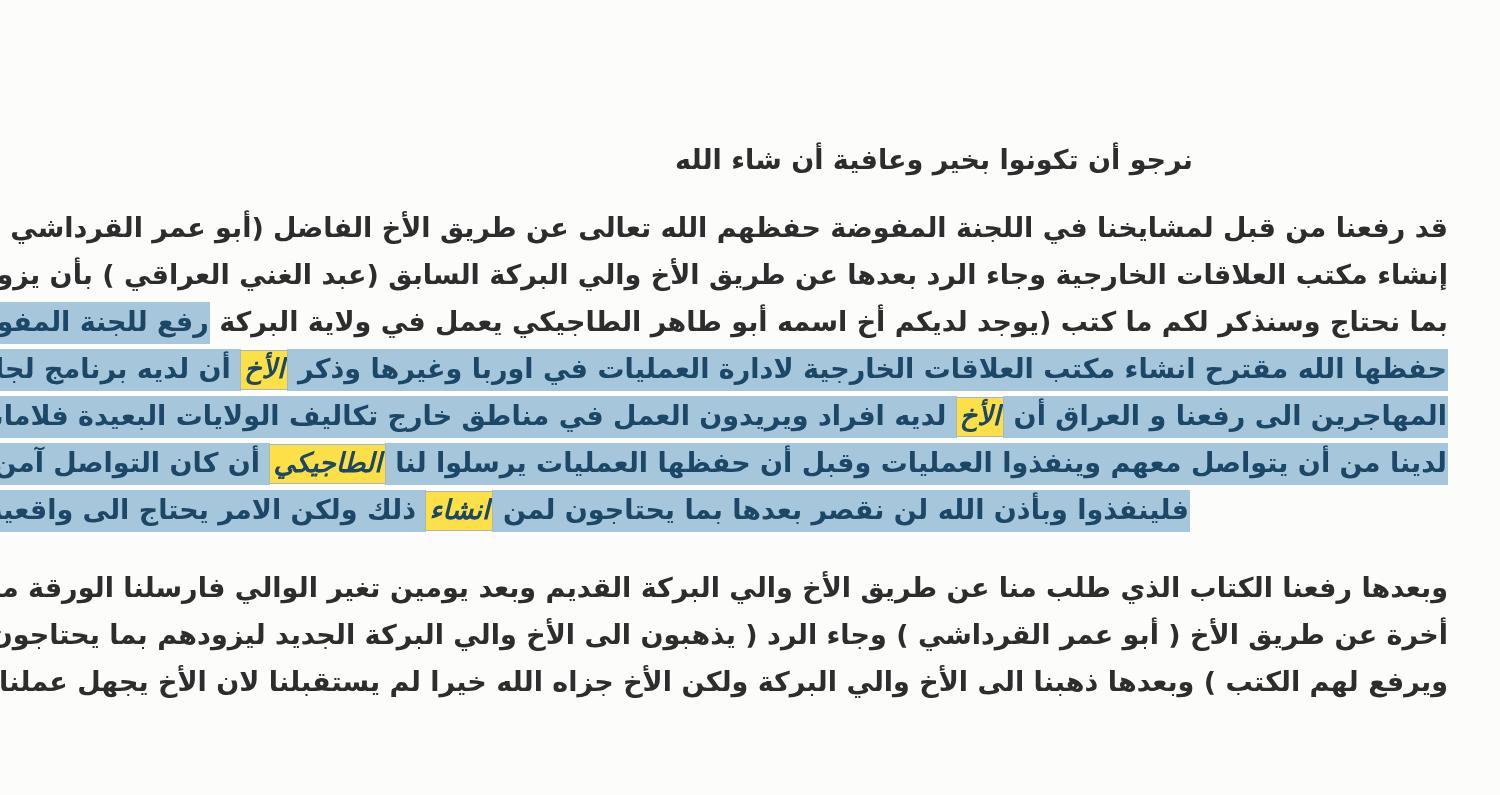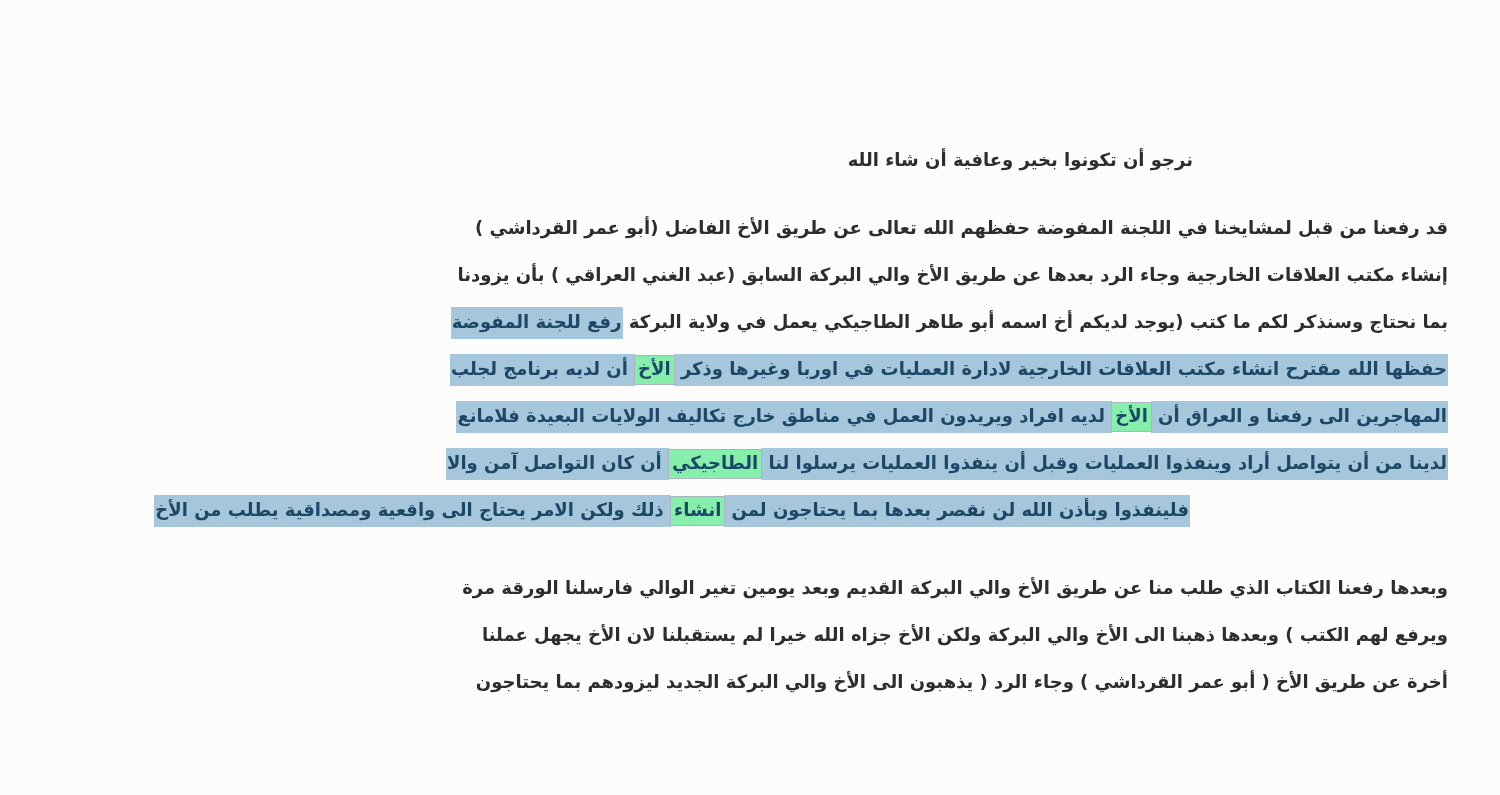--- a/index.html
+++ b/index.html
@@ -14,58 +14,59 @@
     font-family: "DejaVu Sans", "Liberation Sans", sans-serif;
   }
   .doc {
     direction: rtl;
     unicode-bidi: embed;
     box-sizing: border-box;
     width: 1500px;
     height: 795px;
     padding: 136px 52px 0 58px;
     color: var(--ink, #2d2d2d);
-    font-size: 18px;
+    font-size: 27px;
     line-height: 47px;
     font-weight: bold;
     text-align: right;
   }
   .paragraph { margin: 0; }
   .para-greeting { margin-bottom: 21px; }
   .para-greeting .line { margin-right: 255px; }
   .para-main { margin-bottom: 31px; }
   .para-main .line:last-child { margin-right: 258px; }
   .line { white-space: nowrap; }
   .seg { unicode-bidi: embed; }
   .hl {
     background: var(--hl, #a6c6db);
     color: var(--hl-ink, #1c4767);
     padding: 4px 1px 7px;
   }
   .gap {
-    background: #86efac;
+    background: #fde047;
     color: var(--hl-ink, #1c4767);
     outline: 1px solid #a9b6bf;
     padding: 2px 3px 5px;
+    font-style: italic;
   }
 </style>
 </head>
 <body style="background: rgb(252, 252, 251);">
 
 <div class="doc" style="--ink: #2d2d2d; --hl: #a6c6db; --hl-ink: #1c4767;">
     <div class="paragraph para-greeting">
       <div class="line"><span class="seg">نرجو أن تكونوا بخير وعافية أن شاء الله</span></div>
     </div>
     <div class="paragraph para-main">
       <div class="line"><span class="seg">قد رفعنا من قبل لمشايخنا في اللجنة المفوضة حفظهم الله تعالى عن طريق الأخ الفاضل (أبو عمر القرداشي )</span></div>
       <div class="line"><span class="seg">إنشاء مكتب العلاقات الخارجية وجاء الرد بعدها عن طريق الأخ والي البركة السابق (عبد الغني العراقي ) بأن يزودنا</span></div>
       <div class="line"><span class="seg">بما نحتاج وسنذكر لكم ما كتب (يوجد لديكم أخ اسمه أبو طاهر الطاجيكي يعمل في ولاية البركة </span><span class="seg hl">رفع للجنة المفوضة</span></div>
       <div class="line"><span class="seg hl">حفظها الله مقترح انشاء مكتب العلاقات الخارجية لادارة العمليات في اوربا وغيرها وذكر </span><span class="seg gap">الأخ</span><span class="seg hl"> أن  لديه برنامج لجلب</span></div>
       <div class="line"><span class="seg hl">المهاجرين الى رفعنا و العراق أن </span><span class="seg gap">الأخ</span><span class="seg hl"> لديه افراد ويريدون العمل في مناطق خارج تكاليف الولايات البعيدة فلامانع</span></div>
-      <div class="line"><span class="seg hl">لدينا من أن يتواصل أراد وينفذوا العمليات وقبل أن ينفذوا العمليات يرسلوا لنا </span><span class="seg gap">الطاجيكي</span><span class="seg hl"> أن كان التواصل آمن والا</span></div>
+      <div class="line"><span class="seg hl">لدينا من أن يتواصل معهم وينفذوا العمليات وقبل أن حفظها العمليات يرسلوا لنا </span><span class="seg gap">الطاجيكي</span><span class="seg hl"> أن كان التواصل آمن والا</span></div>
       <div class="line"><span class="seg hl">فلينفذوا وبأذن الله لن نقصر بعدها بما يحتاجون لمن </span><span class="seg gap">انشاء</span><span class="seg hl"> ذلك ولكن الامر يحتاج الى واقعية ومصداقية يطلب من الأخ</span></div>
     </div>
     <div class="paragraph para-followup">
       <div class="line"><span class="seg">وبعدها رفعنا الكتاب الذي طلب منا عن طريق الأخ والي البركة القديم وبعد يومين تغير الوالي فارسلنا الورقة مرة</span></div>
+      <div class="line"><span class="seg">أخرة عن طريق الأخ ( أبو عمر القرداشي ) وجاء الرد ( يذهبون الى الأخ والي البركة الجديد ليزودهم بما يحتاجون</span></div>
       <div class="line"><span class="seg">ويرفع لهم الكتب ) وبعدها ذهبنا الى الأخ والي البركة ولكن الأخ جزاه الله خيرا لم يستقبلنا لان الأخ يجهل عملنا</span></div>
-      <div class="line"><span class="seg">أخرة عن طريق الأخ ( أبو عمر القرداشي ) وجاء الرد ( يذهبون الى الأخ والي البركة الجديد ليزودهم بما يحتاجون</span></div>
     </div>
   </div>
 
 </body></html>

